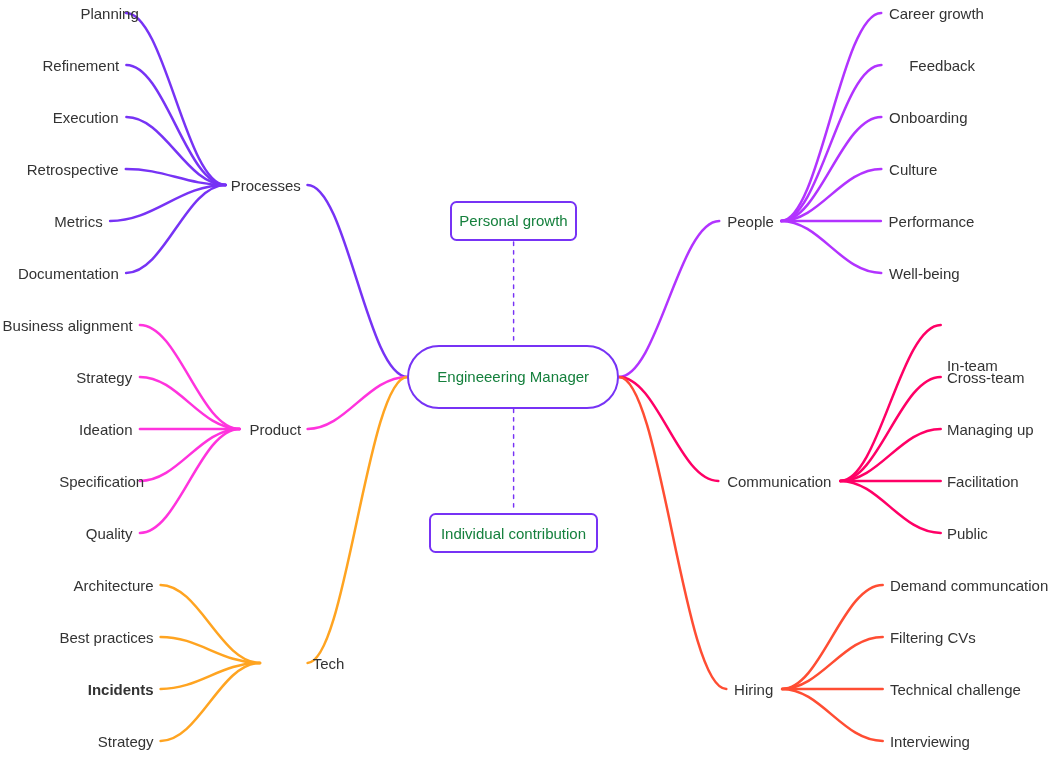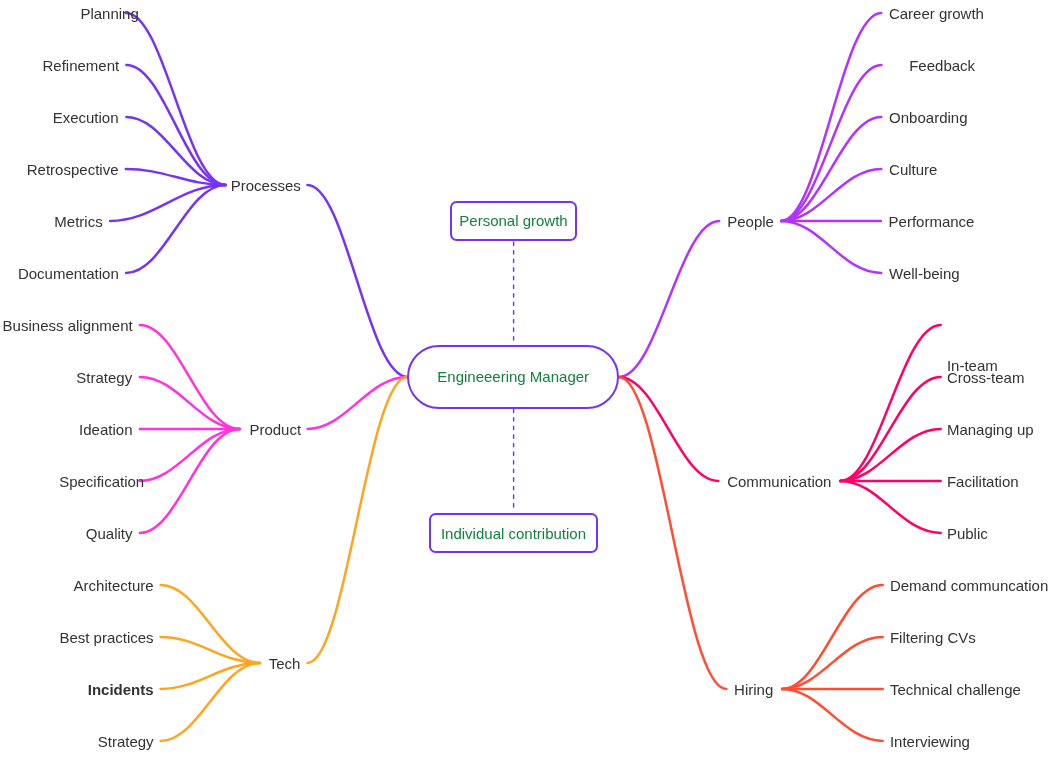--- a/index.html
+++ b/index.html
@@ -91,21 +91,21 @@
     <div class="branch">
       <div class="lbl right" style="top: 422px; width: 301.1px;">Product</div>
       <div class="lbl right" style="top: 318px; width: 132.7px;">Business alignment</div>
       <div class="lbl right" style="top: 370px; width: 132.2px;">Strategy</div>
       <div class="lbl right" style="top: 422px; width: 132.5px;">Ideation</div>
       <div class="lbl right" style="top: 474px; width: 132.2px; padding-left: 12px;">Specification</div>
       <div class="lbl right" style="top: 526px; width: 132.5px;">Quality</div>
     </div>
 
     <div class="branch">
-      <div class="lbl right" style="top: 656px; width: 300.4px;">Tech</div>
+      <div class="lbl right" style="top: 656px; width: 300.4px; padding-left: 44px;">Tech</div>
       <div class="lbl right" style="top: 578px; width: 153.6px;">Architecture</div>
       <div class="lbl right" style="top: 630px; width: 153.6px;">Best practices</div>
       <div class="lbl right" style="top: 682px; width: 153.6px; font-weight: bold;">Incidents</div>
       <div class="lbl right" style="top: 734px; width: 153.6px;">Strategy</div>
     </div>
 
     <div class="branch">
       <div class="lbl" style="top: 214px; left: 727.2px;">People</div>
       <div class="lbl" style="top: 6px; left: 888.9px;">Career growth</div>
       <div class="lbl" style="top: 58px; left: 889.2px; margin-left: 20px;">Feedback</div>

